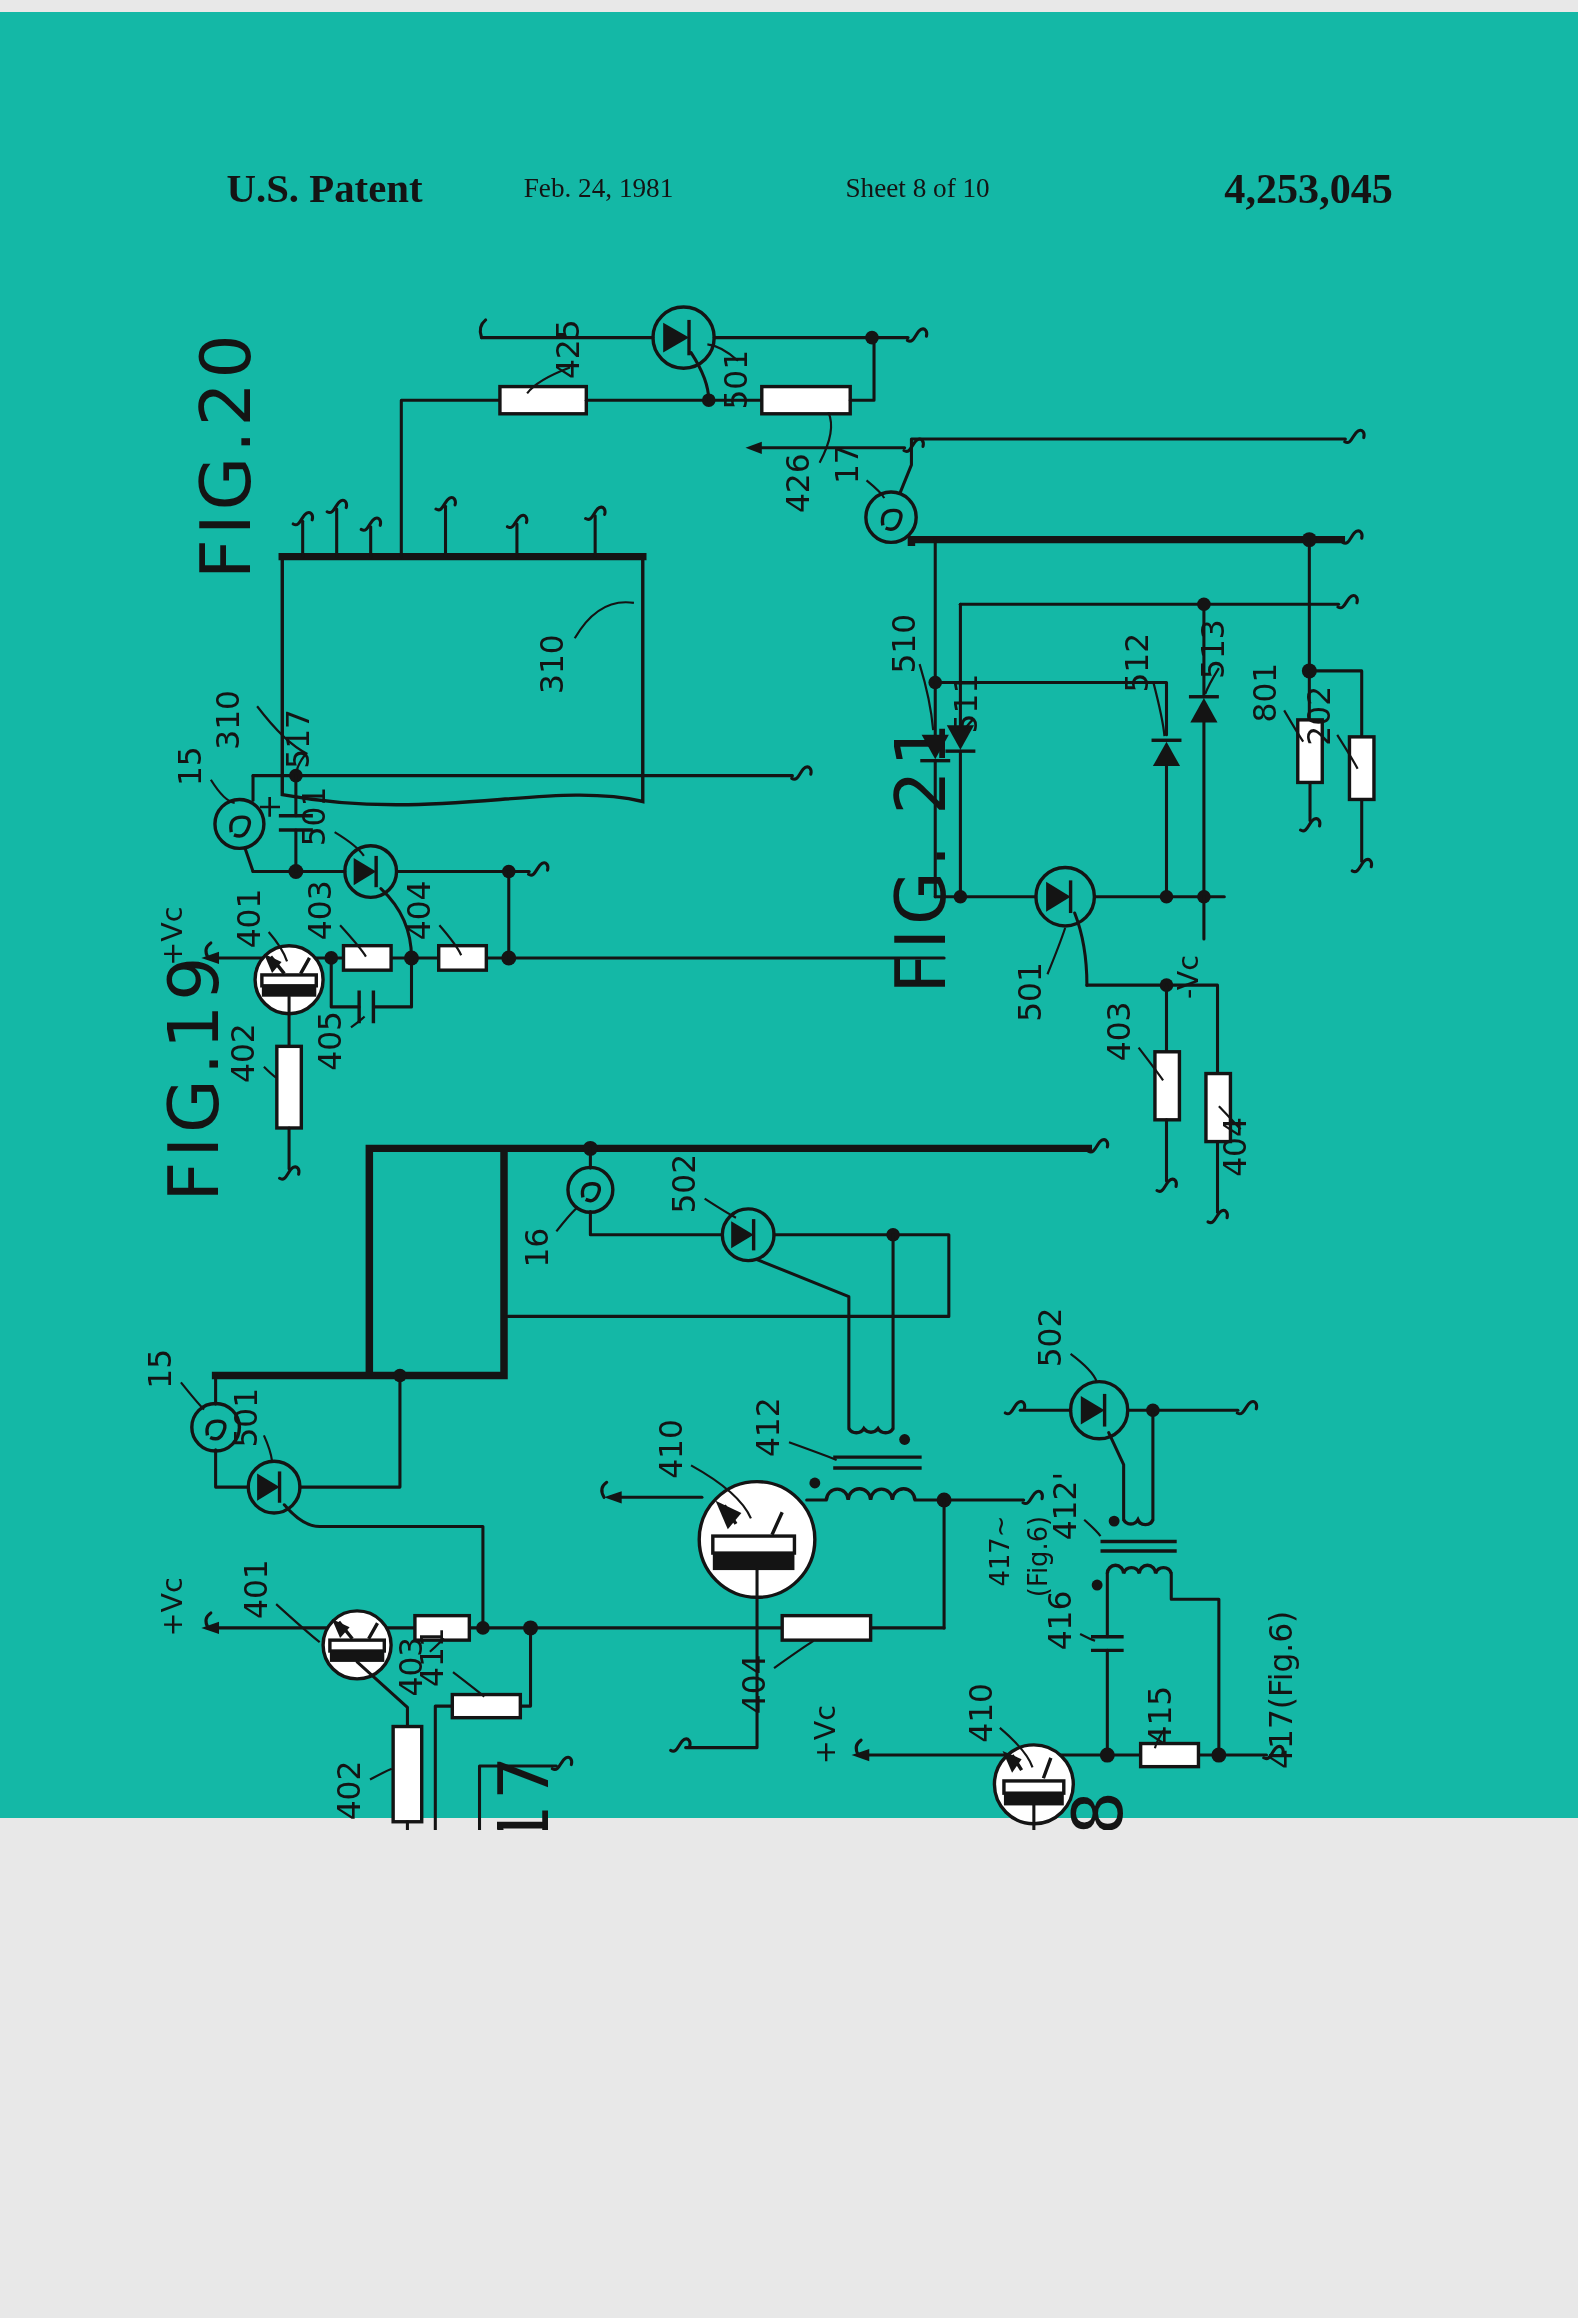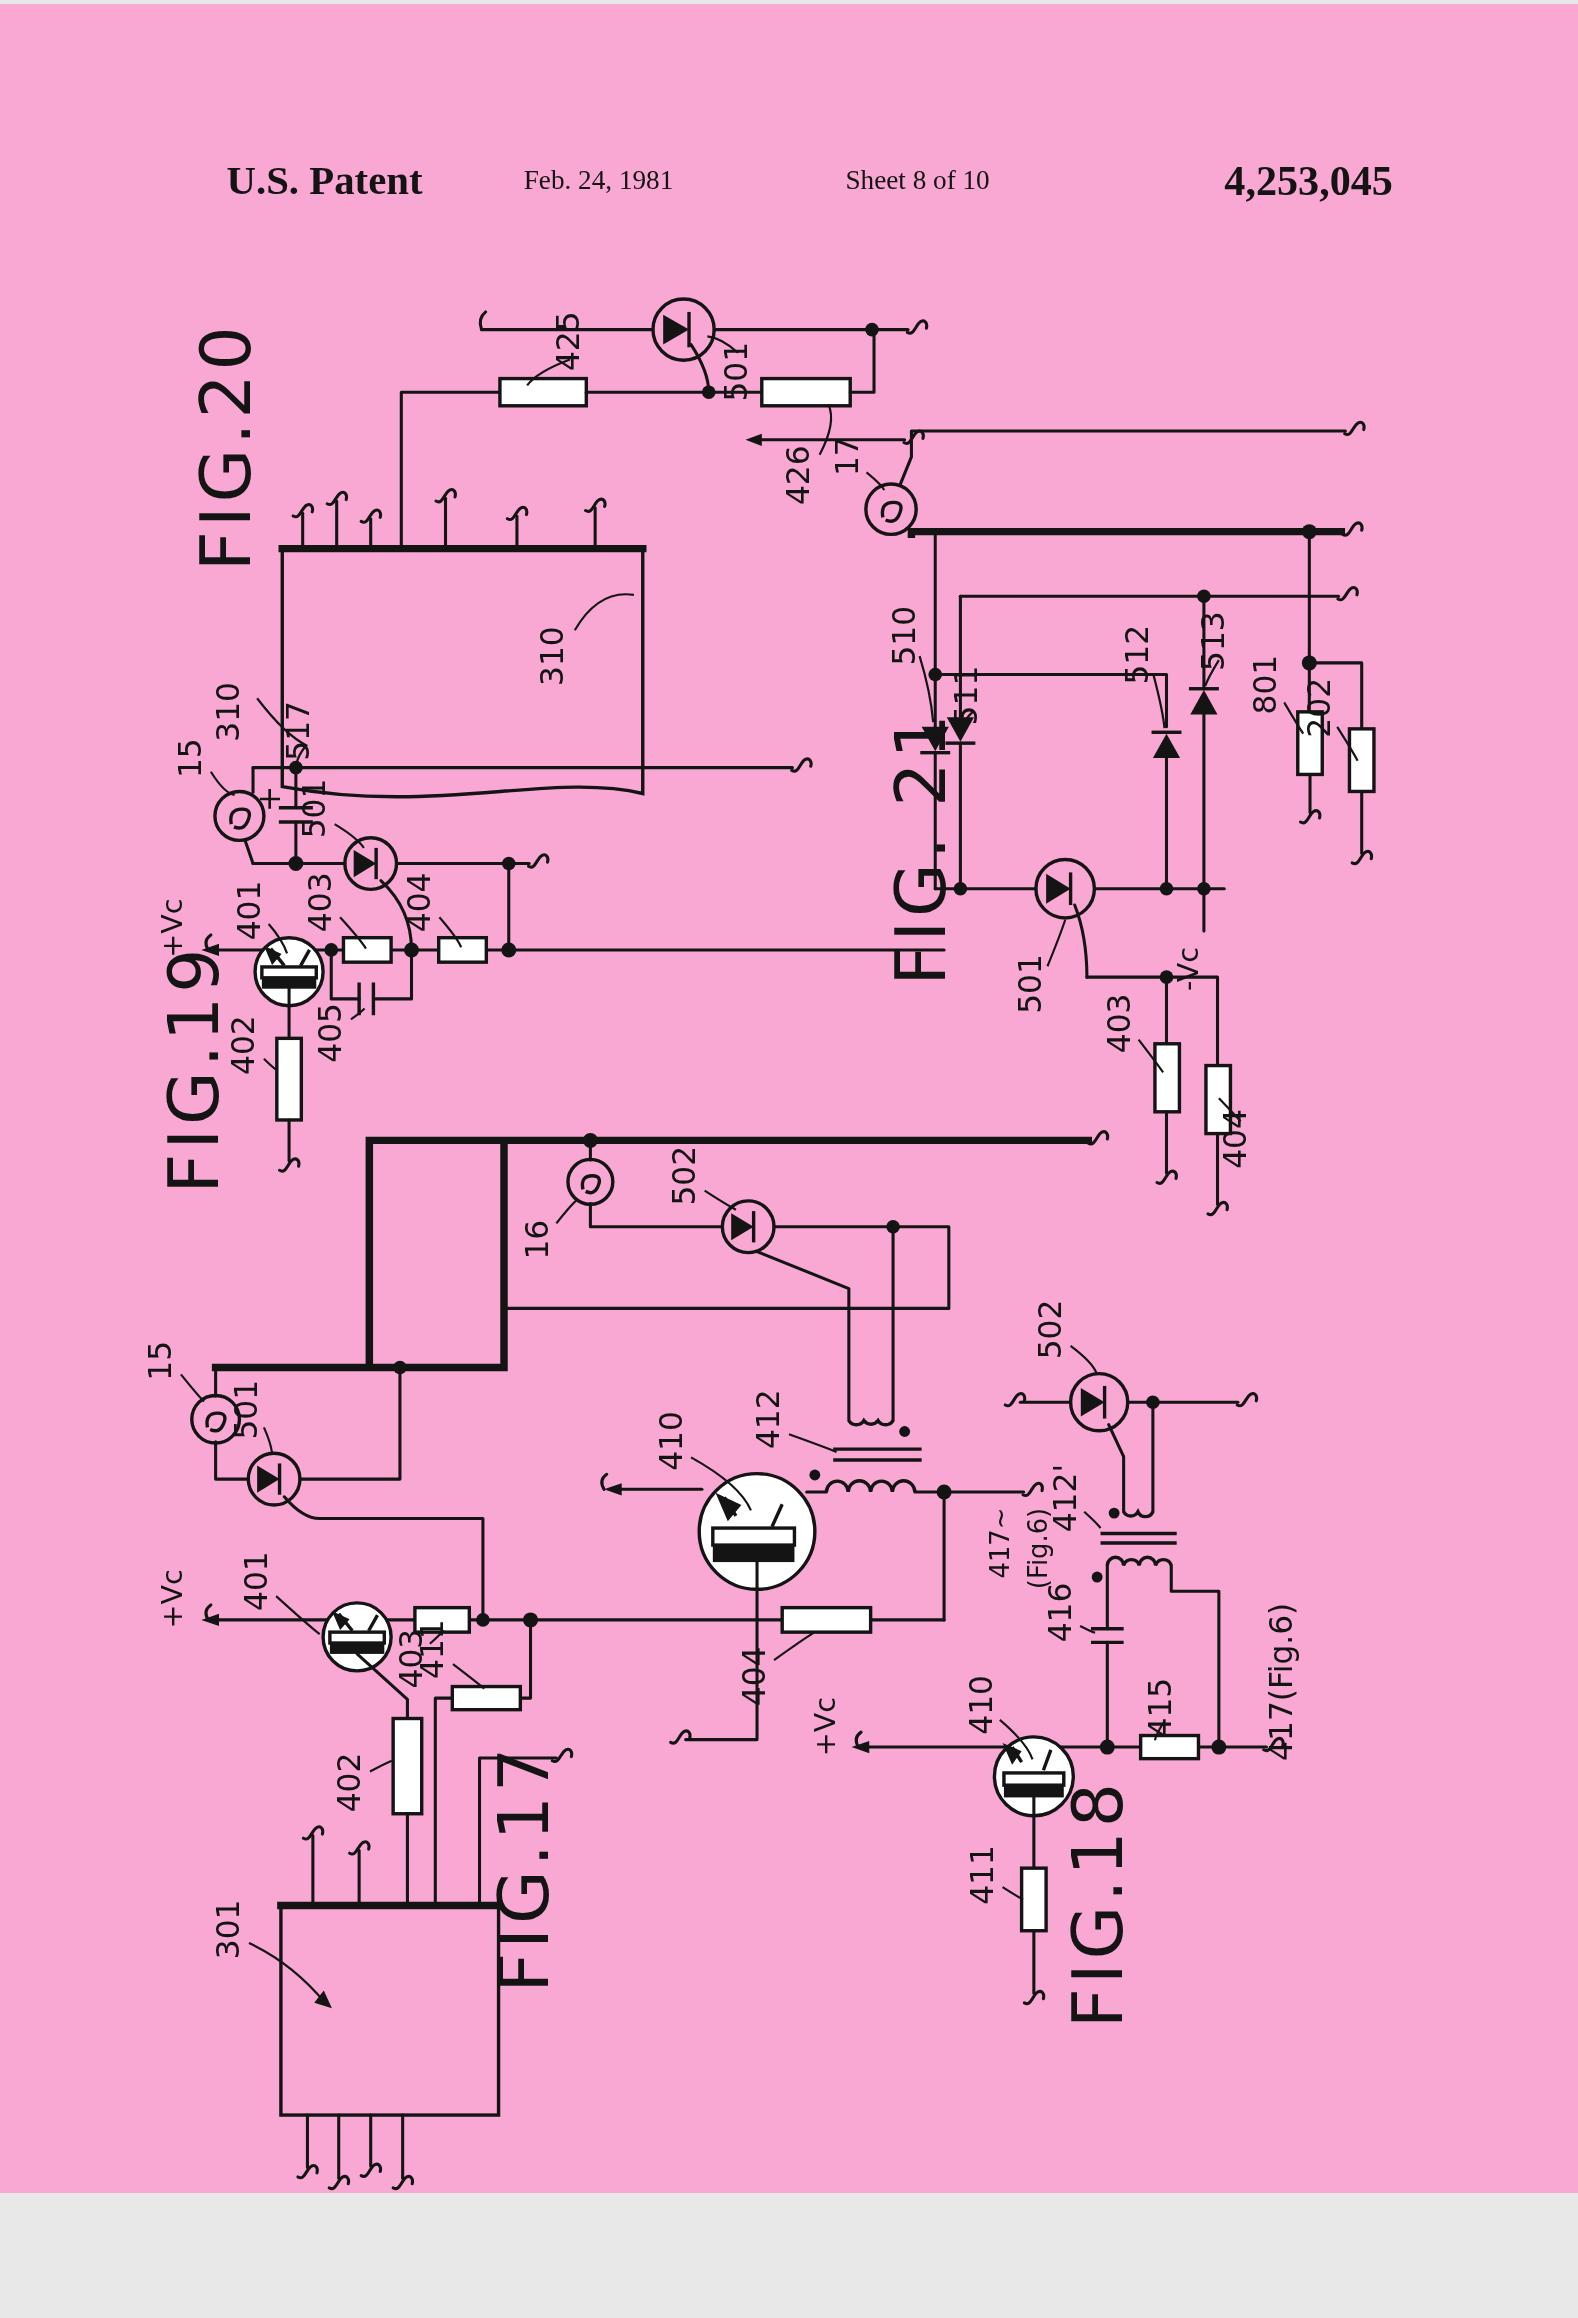--- a/index.html
+++ b/index.html
@@ -1,16 +1,16 @@
 <!DOCTYPE html>
 <html style="font-size:11px"><head>
 <meta charset="utf-8">
 <style>
   html,body{margin:0;padding:0;background:#e8e8e8;}
-  .sheet{width:1578px;height:2189px;background:#f9a8d4;position:relative;margin:4px auto;
+  .sheet{width:1578px;height:1806px;background:#14b8a6;position:relative;margin:12px auto;
          font-family:"DejaVu Sans", sans-serif;}
   svg{display:block}
   text{fill:#141414}
   .hdr{font-family:"Liberation Serif", serif;}
   .w{stroke:#141414;stroke-width:4.5;fill:none;stroke-linecap:round;stroke-linejoin:round;}
   .wt{stroke:#141414;stroke-width:11;fill:none;stroke-linecap:square;stroke-linejoin:miter;}
   .comp{stroke:#141414;stroke-width:5;fill:#ffffff;}
   .sym{stroke:#141414;stroke-width:5;fill:none;}
   .fill{fill:#141414;stroke:none;}
   .lead{stroke:#141414;stroke-width:3.2;fill:none;}

